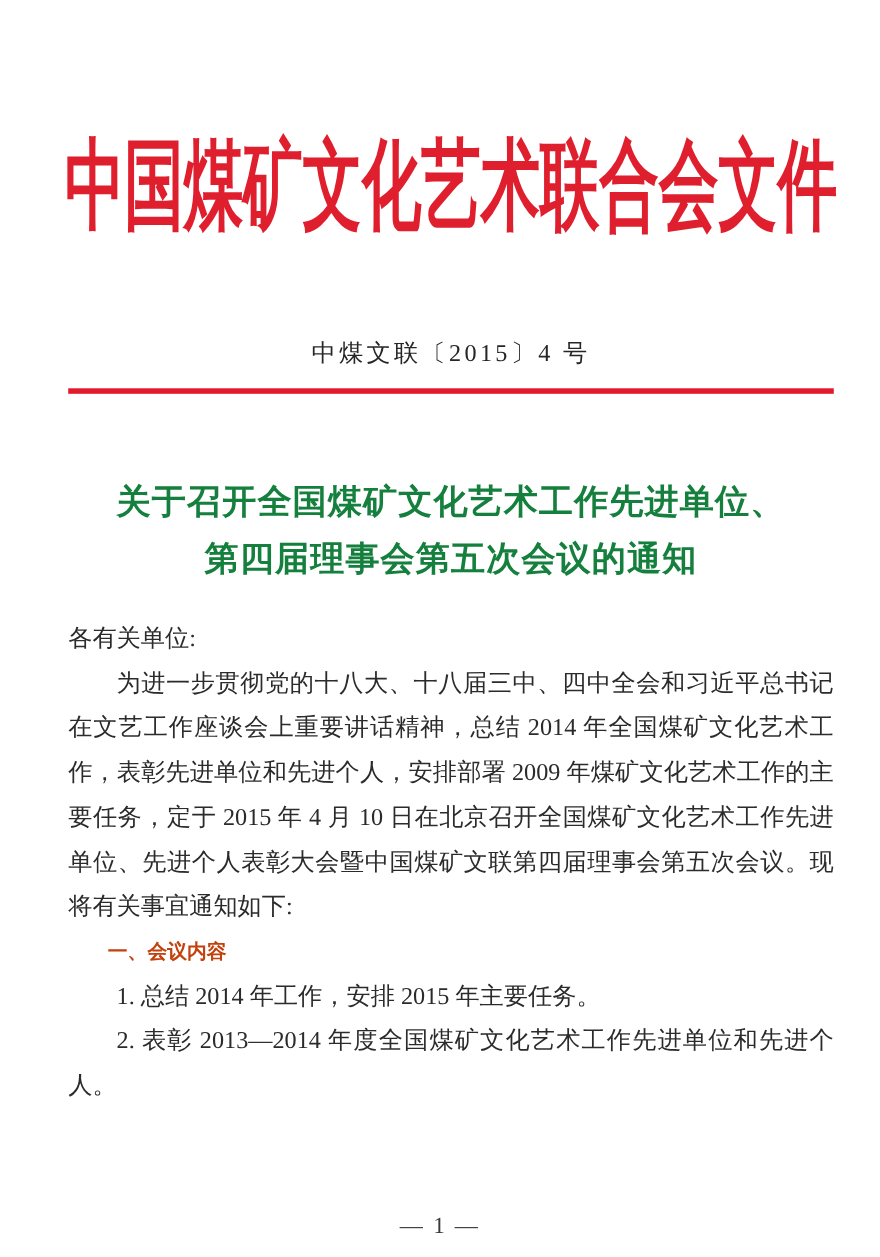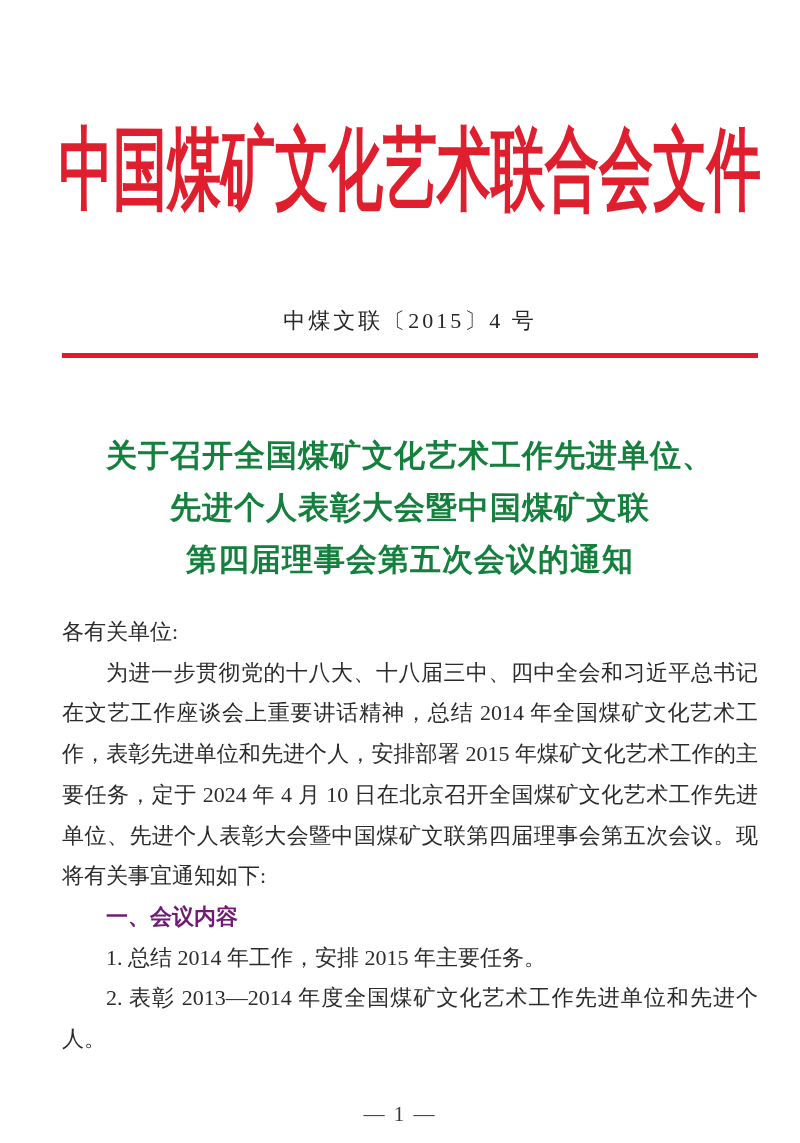--- a/index.html
+++ b/index.html
@@ -68,23 +68,23 @@
     text-align: justify;
     text-justify: inter-character;
     word-break: break-all;
   }
   .body-text p { text-indent: 2em; }
   .body-text p.no-indent { text-indent: 0; }
   .section-heading {
     text-indent: 2em;
     font-weight: bold;
     font-family: "Liberation Sans", "DejaVu Sans", sans-serif;
-    font-size: 22px;
+    font-size: 18px;
     line-height: 40.7px;
-    color: #701a75;
+    color: #c2410c;
   }
   
   .page-footer {
     position: absolute;
     left: 0;
     right: 0;
     bottom: 16px;
     text-align: center;
     font-size: 21px;
     color: #3a3a3a;
@@ -98,27 +98,26 @@
   <div class="content">
 
     <div class="header-title">中国煤矿文化艺术联合会文件</div>
 
     <div class="doc-number">中煤文联〔2015〕4 号</div>
 
     <div class="red-rule"></div>
 
     <div class="doc-title">
       <div>关于召开全国煤矿文化艺术工作先进单位、</div>
-      <div>先进个人表彰大会暨中国煤矿文联</div>
       <div>第四届理事会第五次会议的通知</div>
     </div>
 
     <div class="body-text">
       <p class="no-indent">各有关单位:</p>
-      <p>为进一步贯彻党的十八大、十八届三中、四中全会和习近平总书记在文艺工作座谈会上重要讲话精神，总结 2014 年全国煤矿文化艺术工作，表彰先进单位和先进个人，安排部署 2015 年煤矿文化艺术工作的主要任务，定于 2024 年 4 月 10 日在北京召开全国煤矿文化艺术工作先进单位、先进个人表彰大会暨中国煤矿文联第四届理事会第五次会议。现将有关事宜通知如下:</p>
+      <p>为进一步贯彻党的十八大、十八届三中、四中全会和习近平总书记在文艺工作座谈会上重要讲话精神，总结 2014 年全国煤矿文化艺术工作，表彰先进单位和先进个人，安排部署 2009 年煤矿文化艺术工作的主要任务，定于 2015 年 4 月 10 日在北京召开全国煤矿文化艺术工作先进单位、先进个人表彰大会暨中国煤矿文联第四届理事会第五次会议。现将有关事宜通知如下:</p>
       <div class="section-heading">一、会议内容</div>
       <p>1. 总结 2014 年工作，安排 2015 年主要任务。</p>
       <p>2. 表彰 2013—2014 年度全国煤矿文化艺术工作先进单位和先进个人。</p>
     </div>
 
   </div>
 
   <div class="page-footer">— 1 —</div>
 </div>
 

